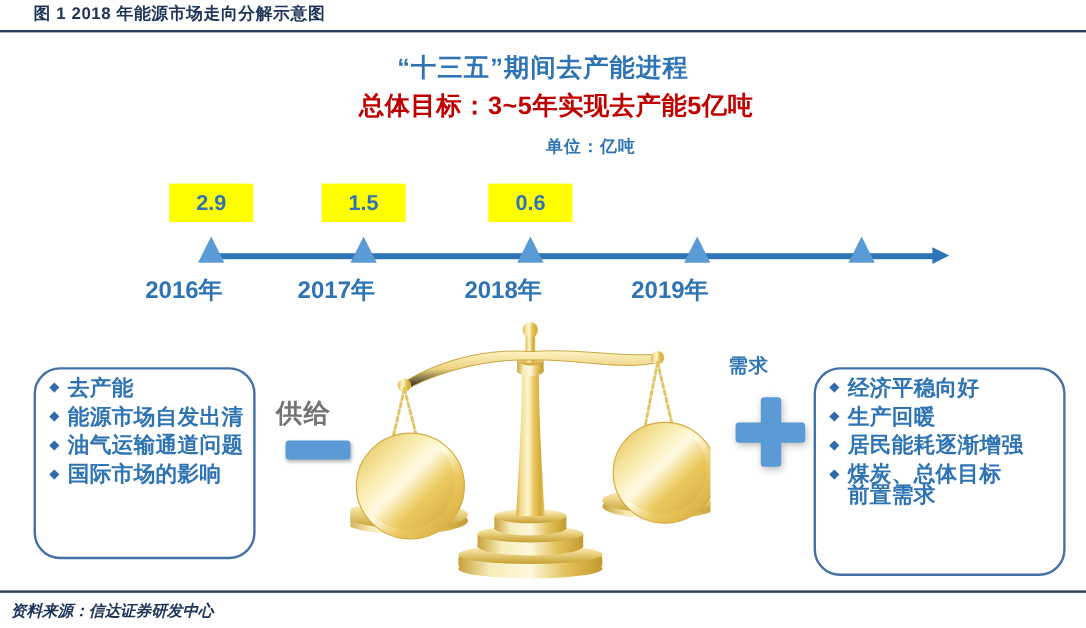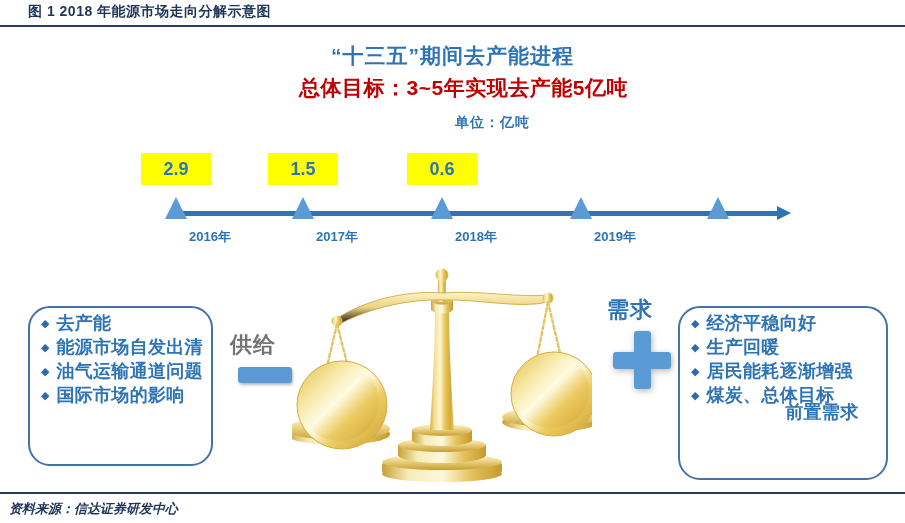--- a/index.html
+++ b/index.html
@@ -47,22 +47,22 @@
     border-top:7px solid transparent;
     border-bottom:7px solid transparent;
   }
   .tick{
     position:absolute;top:49px;width:0;height:0;
     border-left:11px solid transparent;
     border-right:11px solid transparent;
     border-bottom:22px solid #5b9bd5;
   }
   .yr{
-    position:absolute;top:80px;width:110px;text-align:right;
-    font-size:13px;font-weight:bold;color:#2e74b5;white-space:nowrap;
+    position:absolute;top:80px;width:110px;text-align:left;
+    font-size:20px;font-weight:bold;color:#2e74b5;white-space:nowrap;
   }
   
   .bullet-box{
     position:absolute;
     box-sizing:border-box;
     border:2px solid #4472a8;
     border-radius:22px;
     background:#ffffff;
   }
   #box-left{left:28px;top:306px;width:185px;height:160px;}
@@ -75,34 +75,34 @@
   #box-left .bl{padding:7px 0 0 11px;}
   #box-right .bl{padding:7px 0 0 11px;}
   .dia{
     flex:0 0 auto;
     color:#2f6aad;font-size:11px;line-height:17px;margin-right:7px;
   }
   .bl-txt{
     font-size:18px;font-weight:bold;color:#2e74b5;line-height:17px;
     letter-spacing:.3px;
   }
-  .bl-txt.two-line{text-align:right;}
+  .bl-txt.two-line{text-align:left;}
   
   #supply-label{
     position:absolute;left:230px;top:330px;
     font-size:22px;font-weight:bold;color:#737373;letter-spacing:1px;
   }
   #minus-sign{
     position:absolute;left:238px;top:367px;width:54px;height:16px;
     background:#5b9bd5;border-radius:3px;
     box-shadow:1px 2px 3px rgba(0,0,0,.28);
   }
   #demand-label{
     position:absolute;left:607px;top:295px;
-    font-size:22px;font-weight:bold;color:#2e74b5;letter-spacing:1px;
+    font-size:16px;font-weight:bold;color:#2e74b5;letter-spacing:1px;
   }
   #plus-sign{
     position:absolute;left:613px;top:331px;width:58px;height:58px;
     filter:drop-shadow(1px 2px 3px rgba(0,0,0,.28));
   }
   #plus-sign .pbar{position:absolute;background:#5b9bd5;border-radius:3px;}
   #plus-sign .ph{left:0;top:21px;width:58px;height:17px;}
   #plus-sign .pv{left:21px;top:0;width:17px;height:58px;}
   
   #scale-wrap{position:absolute;left:292px;top:262px;width:300px;height:222px;}

